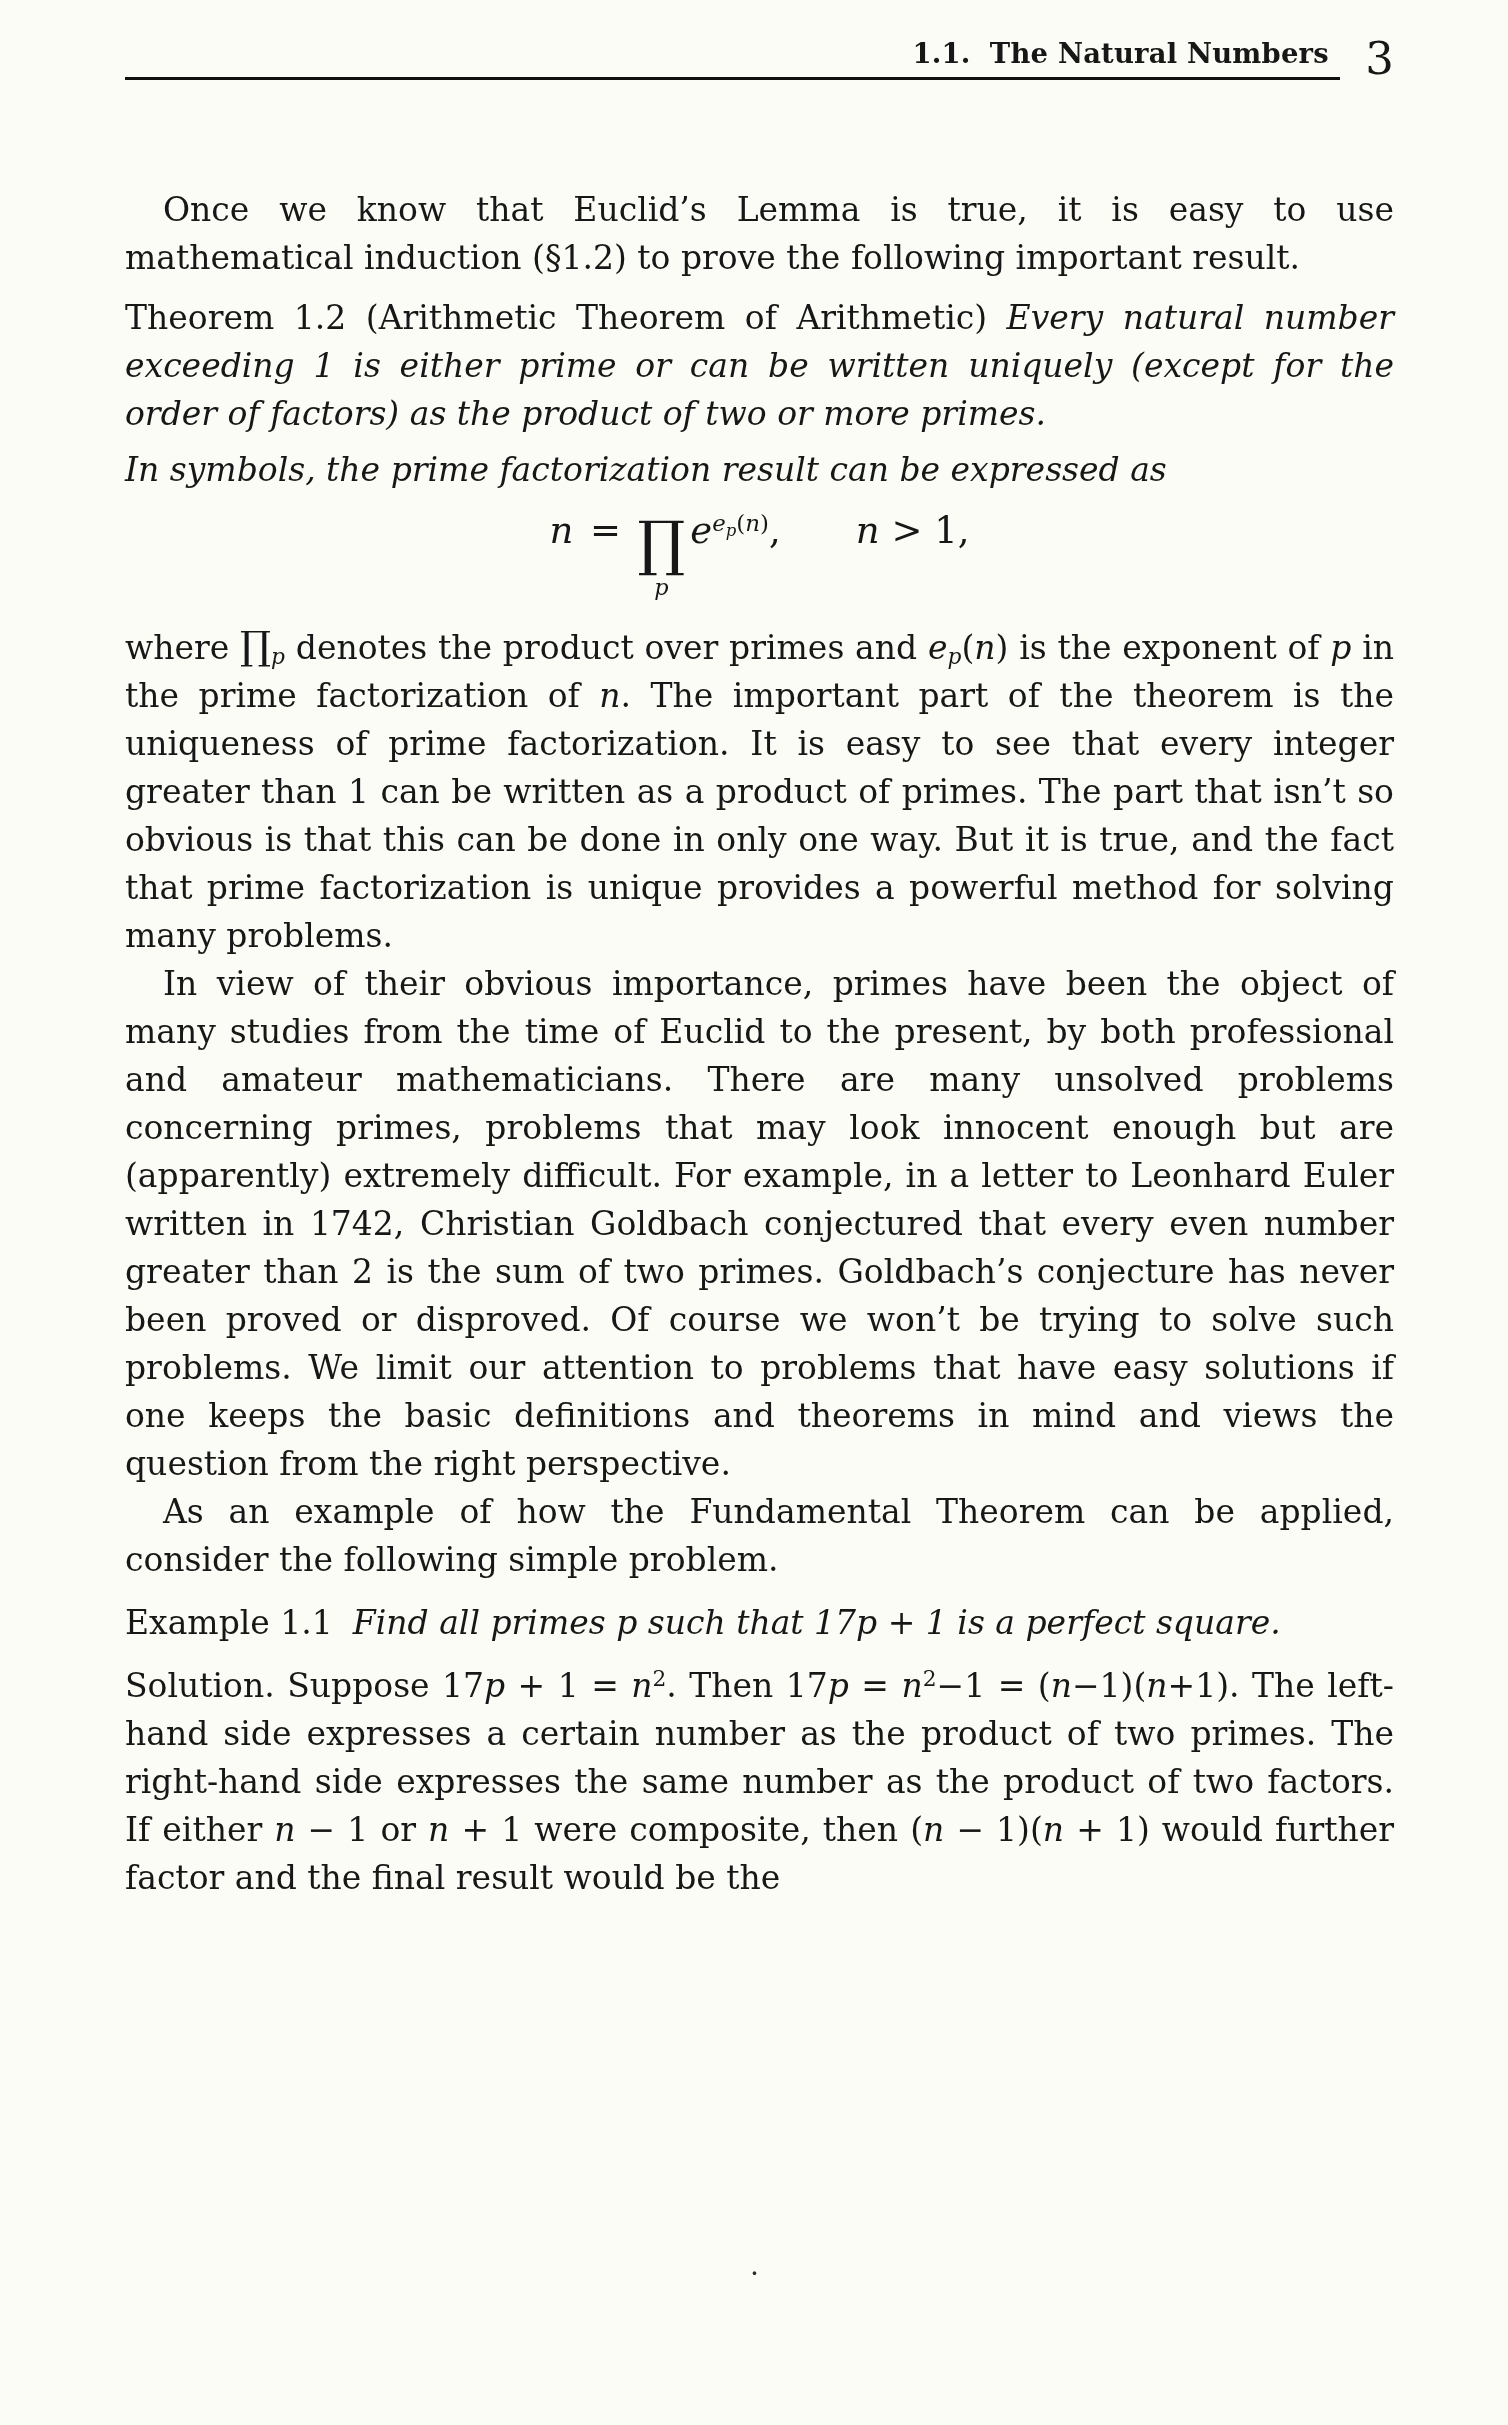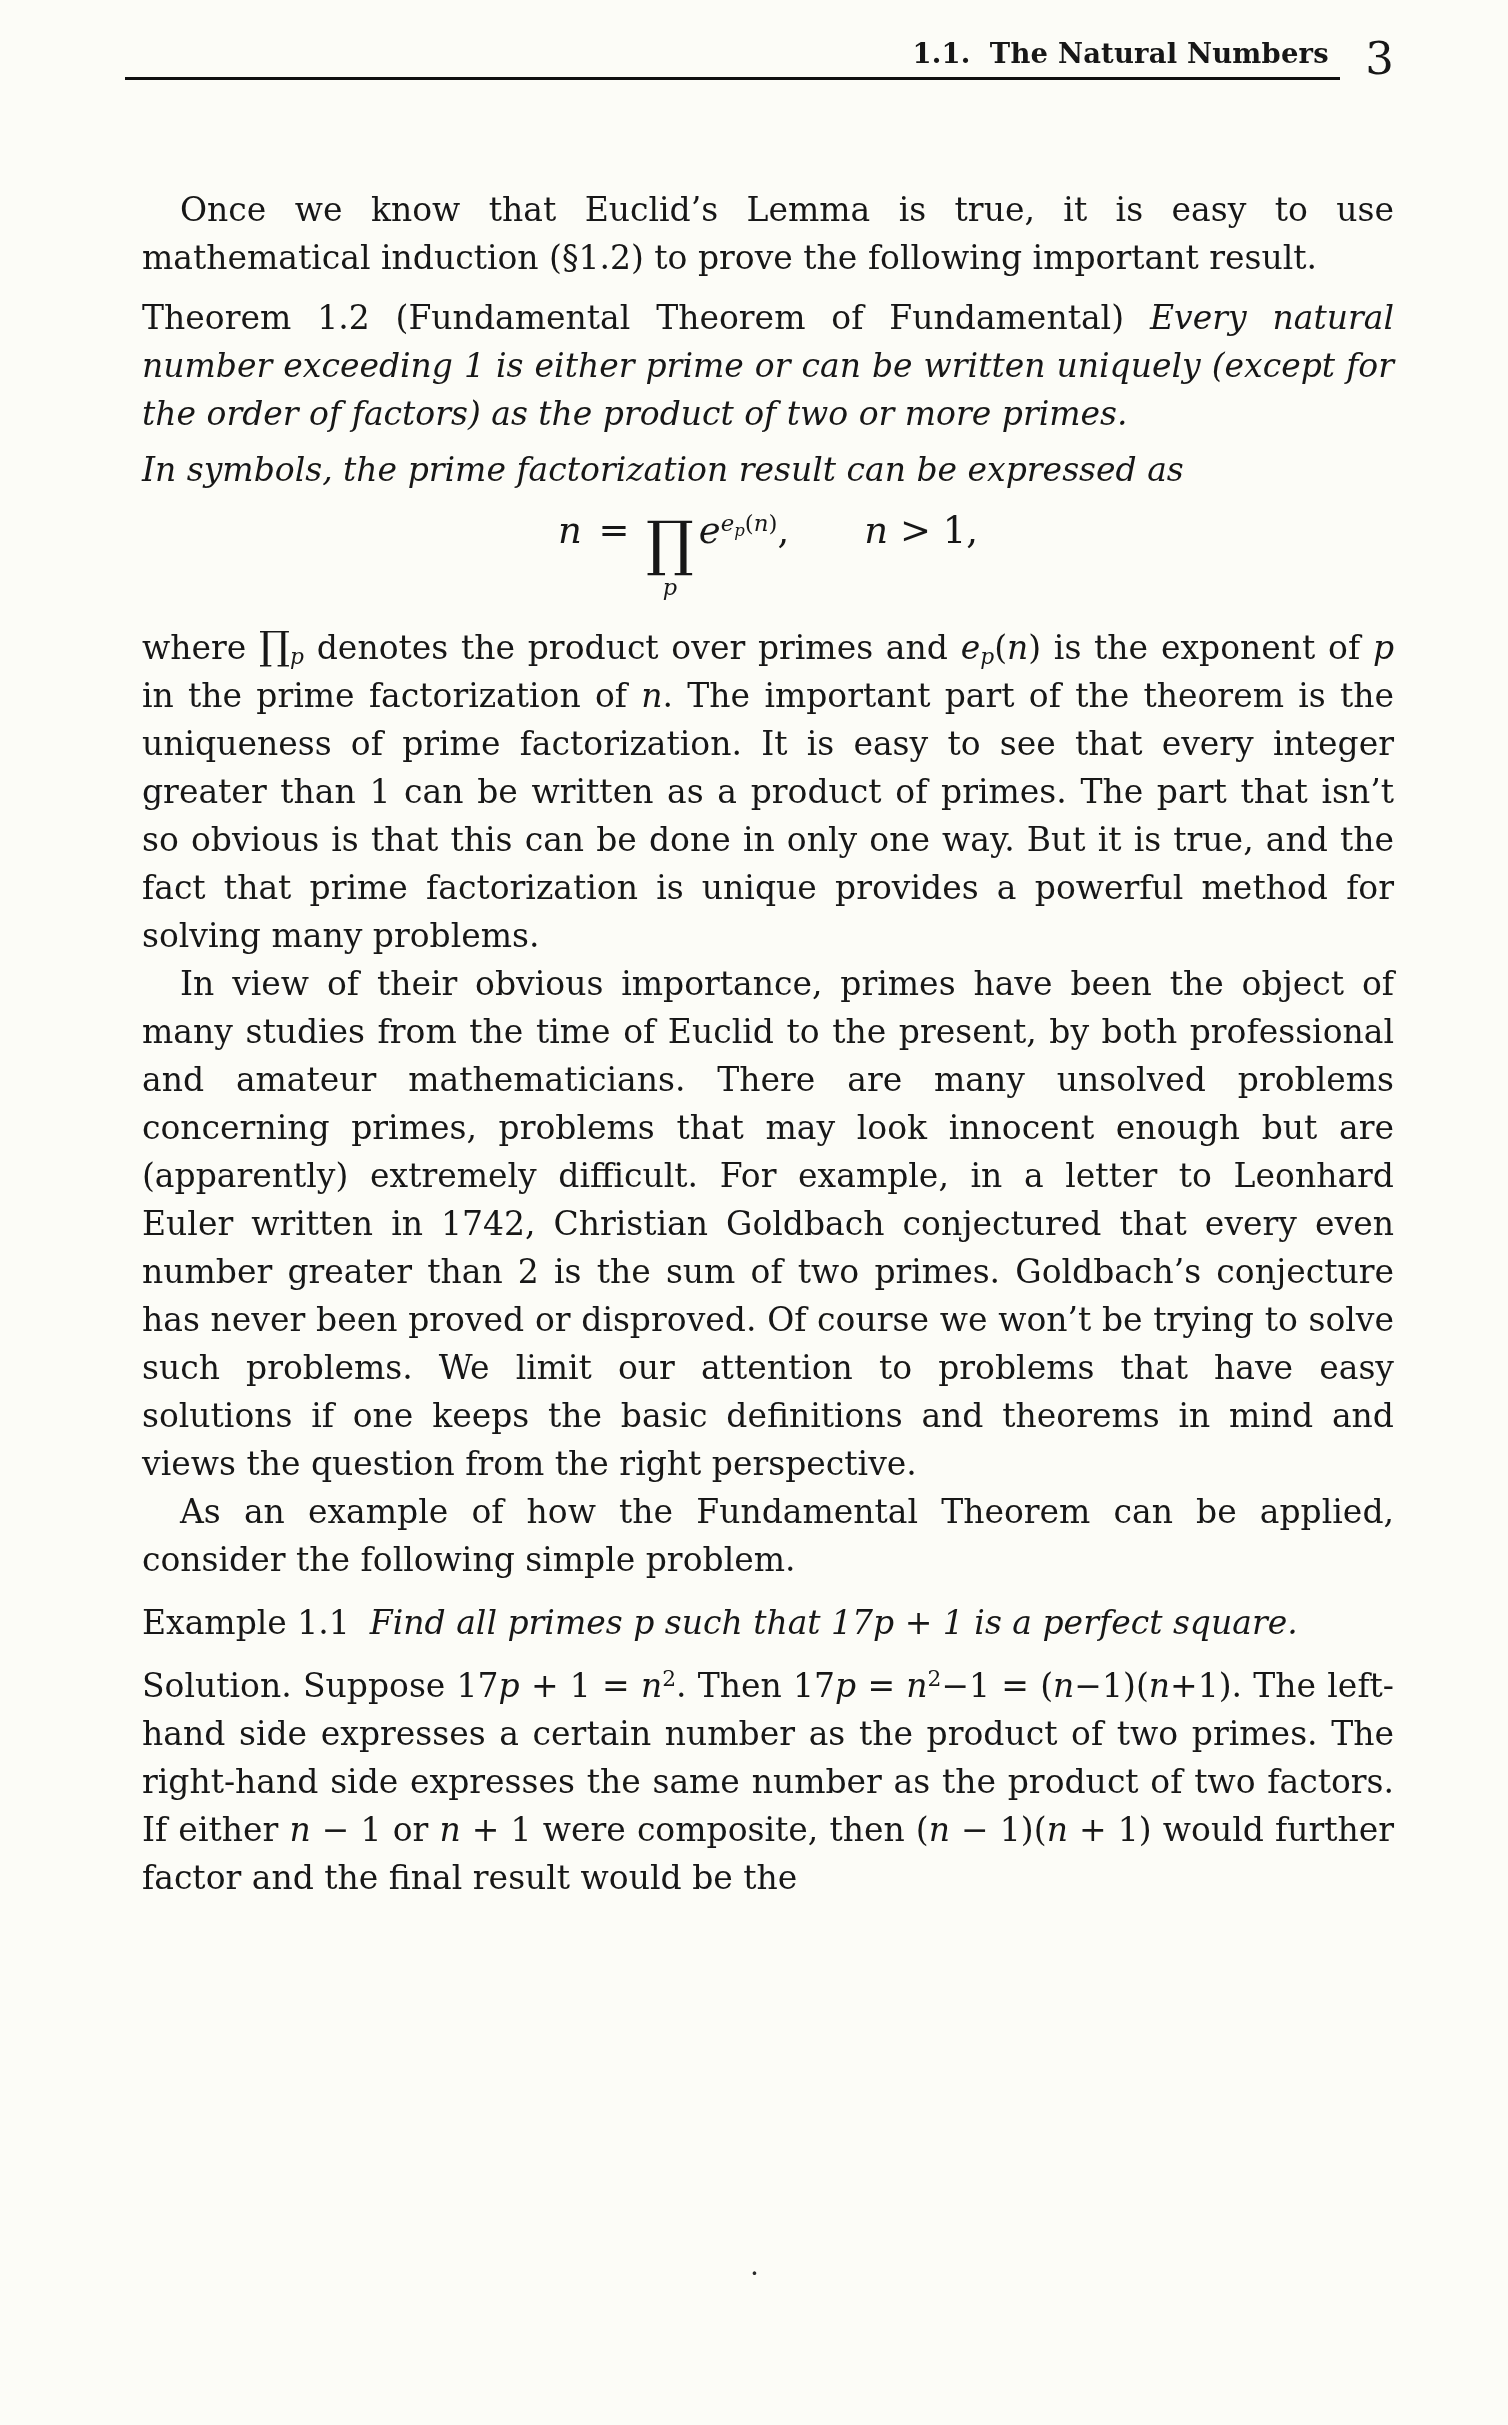--- a/index.html
+++ b/index.html
@@ -32,21 +32,21 @@
     letter-spacing: 0.2px;
     white-space: pre;
   }
   .pagenum {
     font-size: 45px;
     line-height: 0.95;
     padding-left: 25px;
   }
 
   
-  main { margin-top: 106px; margin-left: 17px; }
+  main { margin-top: 106px; }
   .para {
     font-size: 33px;
     line-height: 48px;
     text-align: justify;
     margin: 0;
   }
   .indent { text-indent: 38px; }
   .theorem { margin-top: 11.6px; }
   .in-symbols { margin-top: 8.3px; font-style: italic; }
   .example-block { margin-top: 15px; }
@@ -105,21 +105,21 @@
     <div class="head-left">
       <span class="running-head">1.1.  The Natural Numbers</span>
     </div>
     <span class="pagenum">3</span>
   </header>
 
   <main>
 
     <p class="para indent"><span>Once we know that Euclid’s Lemma is true, it is easy to use mathematical induction (§1.2) to prove the following important result.</span></p>
 
-    <p class="para theorem"><span class="b">Theorem 1.2</span><span> (Fundamental Theorem of Fundamental)  </span><span class="i">Every natural number exceeding 1 is either prime or can be written uniquely (except for the order of factors) as the product of two or more primes.</span></p>
+    <p class="para theorem"><span class="b">Theorem 1.2</span><span> (Arithmetic Theorem of Arithmetic)  </span><span class="i">Every natural number exceeding 1 is either prime or can be written uniquely (except for the order of factors) as the product of two or more primes.</span></p>
 
     <p class="para in-symbols"><span>In symbols, the prime factorization result can be expressed as</span></p>
 
     <div class="equation">
       <span class="i">n</span><span class="eq-rel">=</span><span class="prod-block">
           <span class="prod-sym">∏</span>
           <span class="prod-idx i">p</span>
         </span><span class="i">e</span><span class="eq-exp"><span class="i">e</span><span class="i eq-exp-sub">p</span><span>(</span><span class="i">n</span><span>)</span></span><span>,</span><span class="eq-cond"><span class="i">n</span> <span>&gt; 1,</span></span>
     </div>
 

